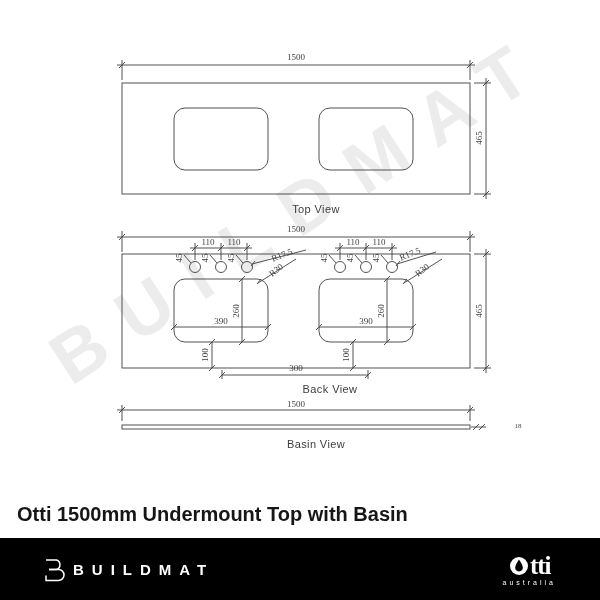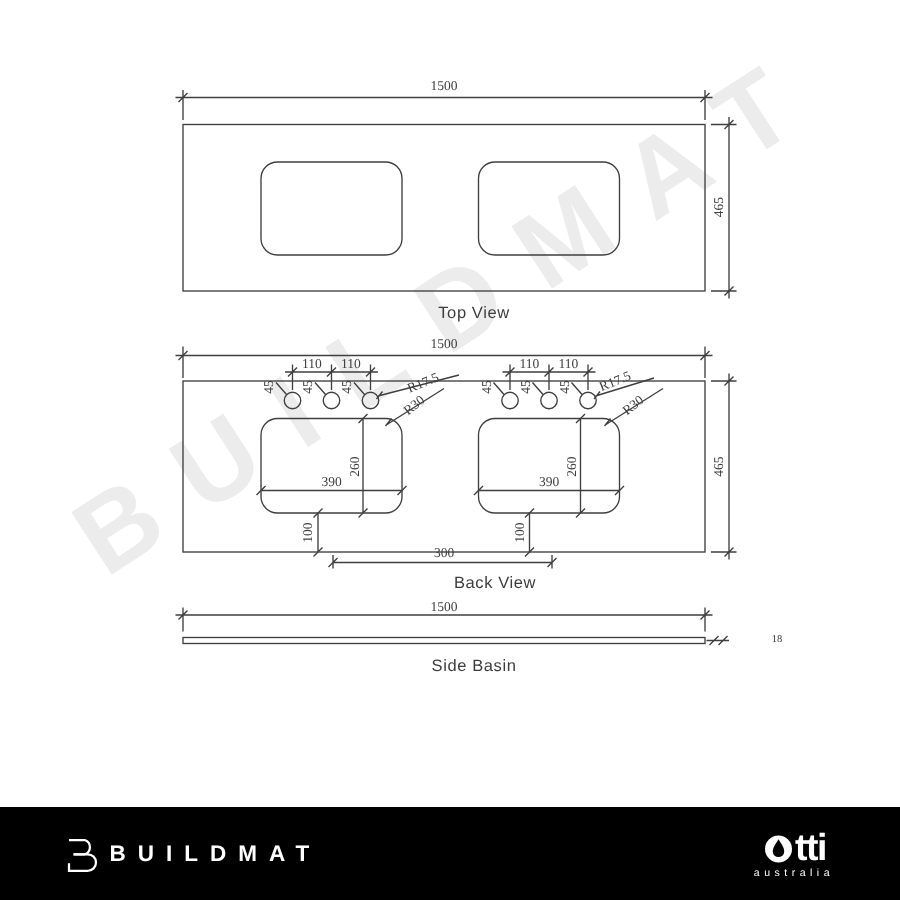--- a/index.html
+++ b/index.html
@@ -26,21 +26,21 @@
   
   .title{position:absolute;left:17px;top:503px;z-index:3;font-size:20px;font-weight:bold;
          color:#161616;}
   
   .footer{position:absolute;left:0;top:538px;width:600px;height:62px;background:#000;
           z-index:3;display:flex;align-items:center;justify-content:space-between;
           padding:0 44px;box-sizing:border-box;}
   .bm{display:flex;align-items:center;gap:7px;}
   .bm-text{color:#fff;font-size:15px;font-weight:bold;letter-spacing:8px;}
   .otti{display:flex;flex-direction:column;align-items:center;}
-  .otti-row{display:flex;align-items:center;}
+  .otti-row{display:flex;align-items:flex-end;font-family:Liberation Serif, serif;}
   .otti-t{color:#fff;font-size:25px;font-weight:bold;letter-spacing:-1px;line-height:22px;}
   .otti-sub{color:#fff;font-size:7px;letter-spacing:3px;margin-top:2px;}
 </style>
 </head>
 <body>
 
 <div class="canvas">
 
   <div class="watermark">BUILDMAT</div>
 
@@ -114,22 +114,23 @@
   <div class="lbl dim rot90" style="left:236px;top:311px">260</div>
   <div class="lbl dim rot90" style="left:381px;top:311px">260</div>
   <div class="lbl dim rot90" style="left:205px;top:355px">100</div>
   <div class="lbl dim rot90" style="left:346px;top:355px">100</div>
   <div class="lbl dim" style="left:296px;top:368px">300</div>
   <div class="lbl dim rot90" style="left:479px;top:311px">465</div>
   <div class="lbl viewlabel" style="left:312px;top:389px">Back View</div>
 
   <div class="lbl dim" style="left:296px;top:404px">1500</div>
   <div class="lbl dim small" style="left:490px;top:426px">18</div>
-  <div class="lbl viewlabel" style="left:298px;top:444px">Side Basin</div>
+  <div class="lbl viewlabel" style="left:298px;top:444px">Basin View</div>
 
+  <div class="title">Otti 1500mm Undermount Top with Basin</div>
 
   <div class="footer">
     <div class="bm">
       <svg width="22" height="26" viewBox="0 0 22 26">
         <path d="M2 4 H12.5 A5 5 0 0 1 12.5 13.5 H5" fill="none" stroke="#fff" stroke-width="1.5"></path>
         <path d="M5 13.5 H14.5 A5.5 5.5 0 0 1 14.5 24.5 H2 V19.5" fill="none" stroke="#fff" stroke-width="1.5"></path>
       </svg>
       <span class="bm-text">BUILDMAT</span>
     </div>
     <div class="otti">

